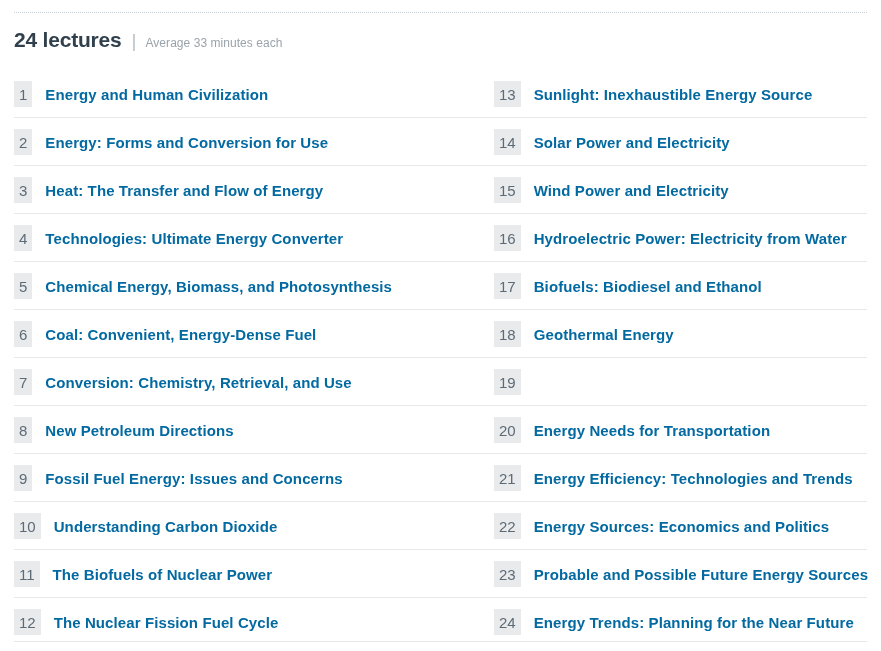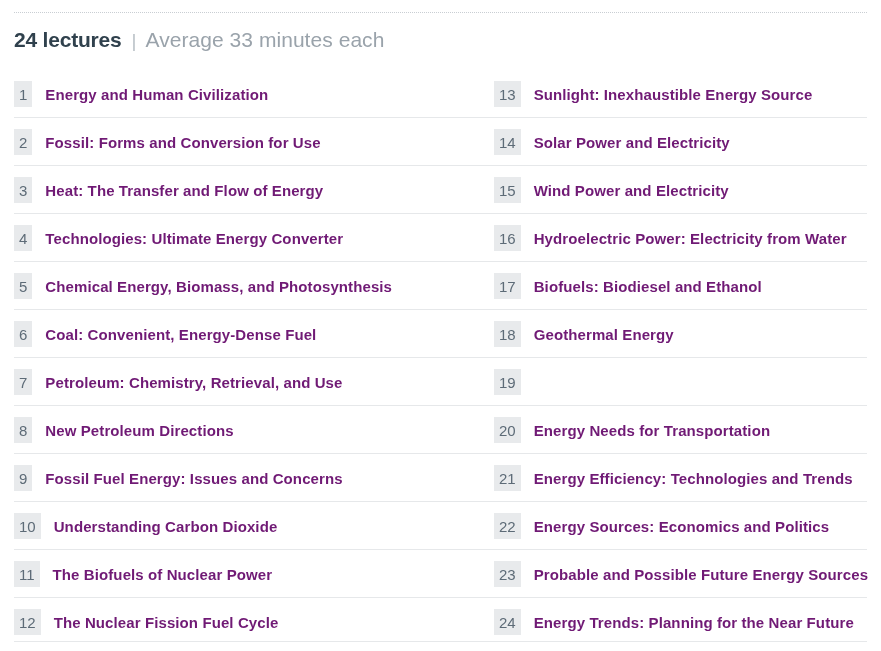--- a/index.html
+++ b/index.html
@@ -49,21 +49,21 @@
     letter-spacing: -0.2px;
   }
   .header-sep {
     display: inline-block;
     font-size: 19px;
     font-weight: 300;
     color: #b9c0c6;
     margin: 0 9px 0 10px;
   }
   .header-avg {
-    font-size: 21px;
+    font-size: 12px;
     font-weight: normal;
     color: #9aa3ab;
     letter-spacing: 0.05px;
   }
 
   
   .lecture-grid {
     position: absolute;
     left: 0;
     top: 70px;
@@ -104,21 +104,21 @@
     font-weight: normal;
     display: flex;
     align-items: center;
     justify-content: center;
     box-sizing: border-box;
   }
   .lecture-title {
     margin-left: 13px;
     font-size: 15px;
     font-weight: bold;
-    color: #701a75;
+    color: #0369a1;
     letter-spacing: 0.1px;
   }
 
   
   .bottom-rule {
     position: absolute;
     left: 14px;
     top: 641px;
     width: 853px;
     height: 0;
@@ -146,21 +146,21 @@
         </div>
         <div class="cell right">
           <span class="num-badge">13</span>
           <span class="lecture-title">Sunlight: Inexhaustible Energy Source</span>
         </div>
         <div class="divider"></div>
       </div>
       <div class="row">
         <div class="cell left">
           <span class="num-badge">2</span>
-          <span class="lecture-title">Fossil: Forms and Conversion for Use</span>
+          <span class="lecture-title">Energy: Forms and Conversion for Use</span>
         </div>
         <div class="cell right">
           <span class="num-badge">14</span>
           <span class="lecture-title">Solar Power and Electricity</span>
         </div>
         <div class="divider"></div>
       </div>
       <div class="row">
         <div class="cell left">
           <span class="num-badge">3</span>
@@ -201,21 +201,21 @@
         </div>
         <div class="cell right">
           <span class="num-badge">18</span>
           <span class="lecture-title">Geothermal Energy</span>
         </div>
         <div class="divider"></div>
       </div>
       <div class="row">
         <div class="cell left">
           <span class="num-badge">7</span>
-          <span class="lecture-title">Petroleum: Chemistry, Retrieval, and Use</span>
+          <span class="lecture-title">Conversion: Chemistry, Retrieval, and Use</span>
         </div>
         <div class="cell right">
           <span class="num-badge">19</span>
         </div>
         <div class="divider"></div>
       </div>
       <div class="row">
         <div class="cell left">
           <span class="num-badge">8</span>
           <span class="lecture-title">New Petroleum Directions</span>

